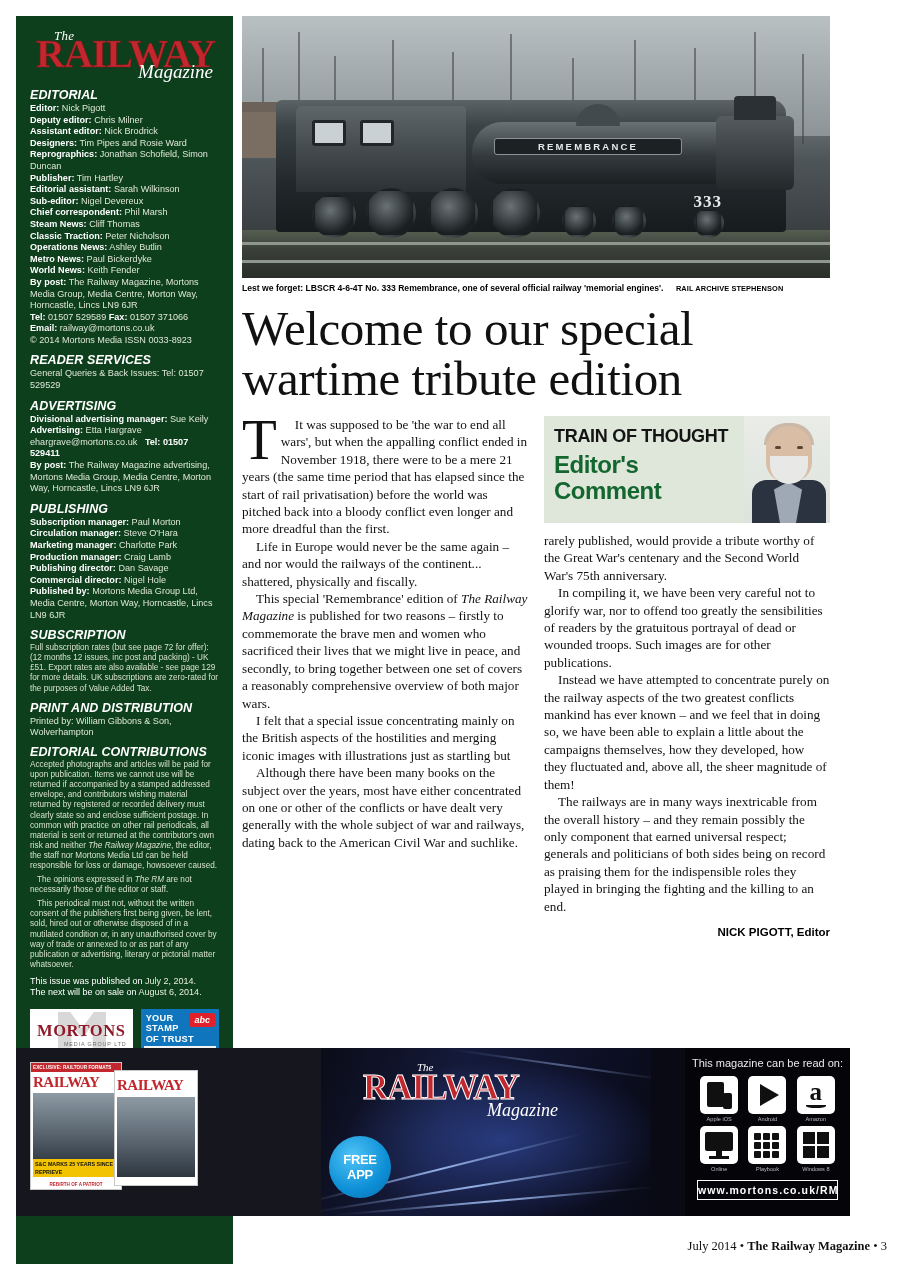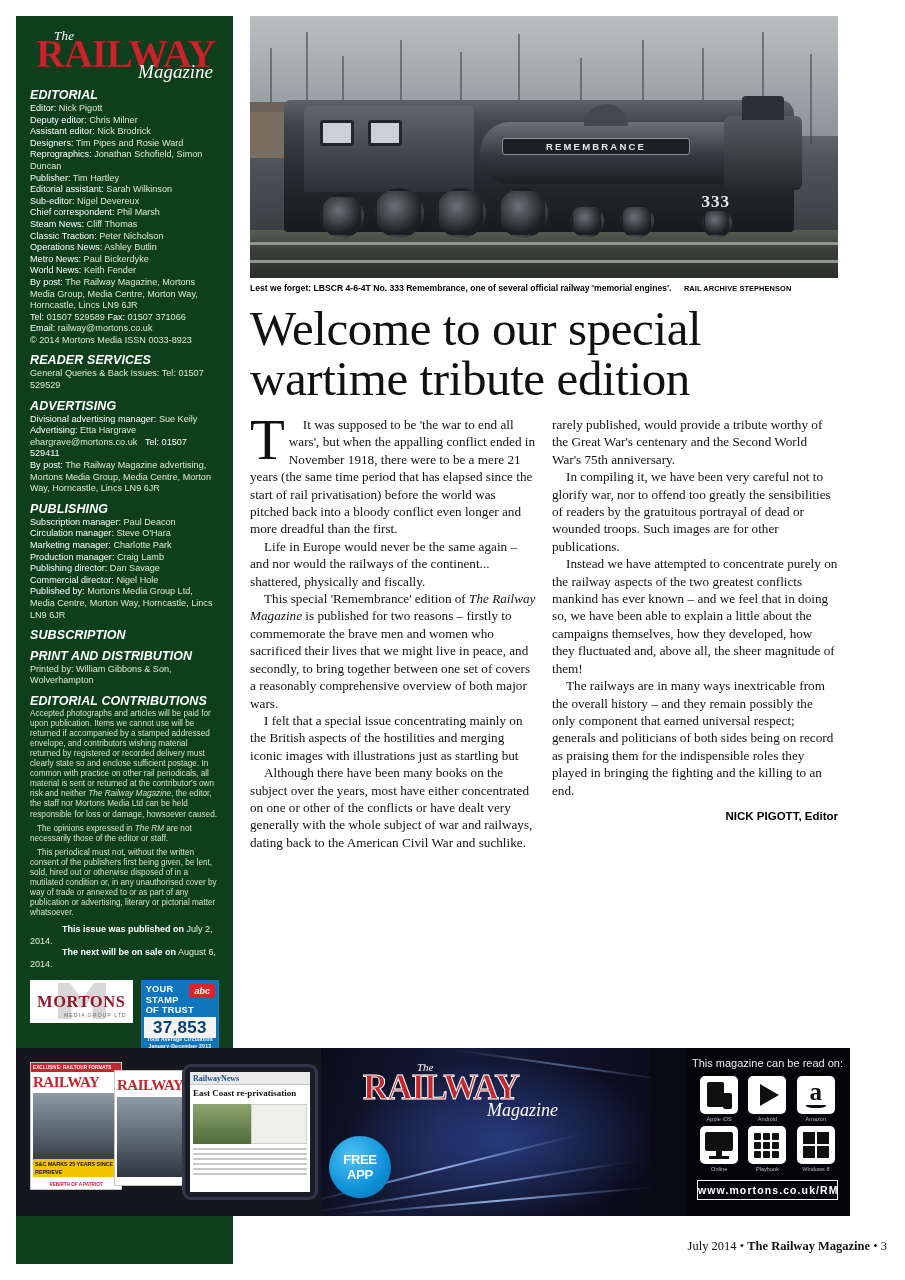--- a/index.html
+++ b/index.html
@@ -57,33 +57,33 @@
     margin: 7px 0 1px 0;
     text-transform: uppercase;
     font-style: italic;
   }
   .sec-head.first { margin-top: 2px; }
   .line {
     font-size: 9.1px;
     line-height: 11.6px;
     color: #dfe7d8;
   }
-  .line b { color: #ffffff; font-weight: normal; }
+  .line b { color: #ffffff; font-weight: bold; }
   .line.tight { line-height: 11.2px; }
   .para {
     font-size: 8.2px;
     line-height: 10.1px;
     color: #d7e0cf;
     margin-bottom: 4px;
     text-align: left;
   }
   .para.ind { text-indent: 7px; }
   .para i { font-style: italic; }
   .pubnote { font-size: 9px; line-height: 11.4px; color: #e7eede; margin-top: 6px; }
-  .pubnote b { font-weight: bold; color: #ffffff; margin-left: 32px; }
+  .pubnote b { font-weight: normal; color: #ffffff; }
 
   
   .logo-row { margin-top: 10px; display: flex; gap: 8px; align-items: flex-start; }
   .mortons-box {
     width: 110px; height: 43px; background: #ffffff; position: relative; overflow: hidden;
   }
   .mortons-m {
     position: absolute; left: 28px; top: 3px;
     width: 48px; height: 36px;
     background: #d8d8d8;
@@ -135,21 +135,21 @@
   }
   .recycle-ring:after {
     content: ""; position: absolute; right: -4px; top: 1px;
     border-left: 5px solid #7ab648; border-top: 4px solid transparent; border-bottom: 4px solid transparent;
   }
   .recycle-word { font-size: 14px; font-weight: bold; color: #7ab648; line-height: 15px; }
   .recycle-sub { font-size: 4.6px; line-height: 5.6px; color: #4f7a32; margin-top: 1px; }
 
   
   #main {
-    position: absolute; left: 250px; top: 16px;
+    position: absolute; left: 242px; top: 16px;
     width: 600px;
   }
   .photo {
     width: 588px; height: 262px;
     background: linear-gradient(#9aa3a6 0%, #7e878a 28%, #4e5558 55%, #2c3033 100%);
     position: relative; overflow: hidden;
   }
   .sky { position: absolute; left: 0; top: 0; right: 0; height: 120px;
     background: linear-gradient(#b9c0c2, #8d9497); }
   .trees { position: absolute; left: 0; top: 0; right: 0; height: 128px; opacity: .55; }
@@ -469,29 +469,30 @@
   <div class="sec-head">READER SERVICES</div>
   <div class="line">General Queries &amp; Back Issues: Tel: 01507 529529</div>
 
   <div class="sec-head">ADVERTISING</div>
   <div class="line"><b>Divisional advertising manager:</b><span> Sue Keily</span></div>
   <div class="line"><b>Advertising:</b><span> Etta Hargrave</span></div>
   <div class="line"><span>ehargrave@mortons.co.uk</span>&nbsp;&nbsp;&nbsp;<b>Tel: 01507 529411</b></div>
   <div class="line"><b>By post:</b><span> The Railway Magazine advertising, Mortons Media Group, Media Centre, Morton Way, Horncastle, Lincs LN9 6JR</span></div>
 
   <div class="sec-head">PUBLISHING</div>
-  <div class="line"><b>Subscription manager:</b><span> Paul Deacon</span></div>
+  <div class="line"><b>Subscription manager:</b><span> Paul Morton</span></div>
   <div class="line"><b>Circulation manager:</b><span> Steve O'Hara</span></div>
   <div class="line"><b>Marketing manager:</b><span> Charlotte Park</span></div>
   <div class="line"><b>Production manager:</b><span> Craig Lamb</span></div>
   <div class="line"><b>Publishing director:</b><span> Dan Savage</span></div>
   <div class="line"><b>Commercial director:</b><span> Nigel Hole</span></div>
   <div class="line"><b>Published by:</b><span> Mortons Media Group Ltd, Media Centre, Morton Way, Horncastle, Lincs LN9 6JR</span></div>
 
   <div class="sec-head">SUBSCRIPTION</div>
+  <div class="para">Full subscription rates (but see page 72 for offer): (12 months 12 issues, inc post and packing) - UK £51. Export rates are also available - see page 129 for more details. UK subscriptions are zero-rated for the purposes of Value Added Tax.</div>
 
   <div class="sec-head">PRINT AND DISTRIBUTION</div>
   <div class="line tight">Printed by: William Gibbons &amp; Son, Wolverhampton</div>
 
   <div class="sec-head">EDITORIAL CONTRIBUTIONS</div>
   <div class="para"><span>Accepted photographs and articles will be paid for upon publication. Items we cannot use will be returned if accompanied by a stamped addressed envelope, and contributors wishing material returned by registered or recorded delivery must clearly state so and enclose sufficient postage. In common with practice on other rail periodicals, all material is sent or returned at the contributor's own risk and neither </span><i>The Railway Magazine</i><span>, the editor, the staff nor Mortons Media Ltd can be held responsible for loss or damage, howsoever caused.</span></div>
   <div class="para ind"><span>The opinions expressed in </span><i>The RM</i><span> are not necessarily those of the editor or staff.</span></div>
   <div class="para ind">This periodical must not, without the written consent of the publishers first being given, be lent, sold, hired out or otherwise disposed of in a mutilated condition or, in any unauthorised cover by way of trade or annexed to or as part of any publication or advertising, literary or pictorial matter whatsoever.</div>
 
   <div class="pubnote"><b>This issue was published on</b><span> July 2, 2014.</span></div>
@@ -584,20 +585,36 @@
         <p class="dropcap-p"><span class="dropcap">T</span></p>
         <p>It was supposed to be 'the war to end all wars', but when the appalling conflict ended in November 1918, there were to be a mere 21 years (the same time period that has elapsed since the start of rail privatisation) before the world was pitched back into a bloody conflict even longer and more dreadful than the first.</p>
         <p>Life in Europe would never be the same again – and nor would the railways of the continent... shattered, physically and fiscally.</p>
         <p><span>This special 'Remembrance' edition of </span><i>The Railway Magazine</i><span> is published for two reasons – firstly to commemorate the brave men and women who sacrificed their lives that we might live in peace, and secondly, to bring together between one set of covers a reasonably comprehensive overview of both major wars.</span></p>
         <p>I felt that a special issue concentrating mainly on the British aspects of the hostilities and merging iconic images with illustrations just as startling but</p>
         <p>Although there have been many books on the subject over the years, most have either concentrated on one or other of the conflicts or have dealt very generally with the whole subject of war and railways, dating back to the American Civil War and suchlike.</p>
       </div>
     </div>
 
     <div class="col">
+      <div class="tot">
+        <div class="tot-head">TRAIN OF THOUGHT</div>
+        <div class="tot-sub">
+          <div>Editor's</div>
+          <div>Comment</div>
+        </div>
+        <div class="tot-photo">
+          <div class="ed-body"></div>
+          <div class="ed-shirt"></div>
+          <div class="ed-hair"></div>
+          <div class="ed-head"></div>
+          <div class="ed-eye" style="left:31px"></div>
+          <div class="ed-eye" style="left:53px"></div>
+          <div class="ed-beard"></div>
+        </div>
+      </div>
 
       <div class="bodytext">
         <p class="noind">rarely published, would provide a tribute worthy of the Great War's centenary and the Second World War's 75th anniversary.</p>
         <p>In compiling it, we have been very careful not to glorify war, nor to offend too greatly the sensibilities of readers by the gratuitous portrayal of dead or wounded troops. Such images are for other publications.</p>
         <p>Instead we have attempted to concentrate purely on the railway aspects of the two greatest conflicts mankind has ever known – and we feel that in doing so, we have been able to explain a little about the campaigns themselves, how they developed, how they fluctuated and, above all, the sheer magnitude of them!</p>
         <p>The railways are in many ways inextricable from the overall history – and they remain possibly the only component that earned universal respect; generals and politicians of both sides being on record as praising them for the indispensible roles they played in bringing the fighting and the killing to an end.</p>
       </div>
       <div class="signoff">NICK PIGOTT, Editor</div>
     </div>
   </div>
@@ -611,36 +628,20 @@
       <div class="ad-cov-title">RAILWAY</div>
       <div class="ad-cov-img"></div>
       <div class="ad-cov-strap">S&amp;C MARKS 25 YEARS SINCE REPRIEVE</div>
       <div class="ad-cov-foot">REBIRTH OF A PATRIOT</div>
     </div>
     <div class="ad-cov" style="left:98px;top:22px;width:84px;height:116px;">
       <div class="ad-cov-title" style="top:6px">RAILWAY</div>
       <div class="ad-cov-img" style="top:26px;bottom:8px"></div>
     </div>
 
-    <div class="ad-tablet">
-      <div class="ad-tab-screen">
-        <div class="ad-tab-head">RailwayNews</div>
-        <div class="ad-tab-hl">East Coast re-privatisation</div>
-        <div class="ad-tab-img"></div>
-        <div class="ad-tab-map"></div>
-        <div class="ad-tab-lines">
-          <div class="tl"></div>
-            <div class="tl"></div>
-            <div class="tl"></div>
-          <div class="tl"></div>
-            <div class="tl"></div>
-            <div class="tl"></div>
-        </div>
-      </div>
-    </div>
   </div>
 
   <div class="ad-centre">
     <div class="swoosh" style="left:-30px;top:120px;width:300px;transform:rotate(-14deg)"></div>
     <div class="swoosh" style="left:-20px;top:138px;width:340px;transform:rotate(-9deg)"></div>
     <div class="swoosh" style="left:10px;top:152px;width:330px;transform:rotate(-5deg)"></div>
     <div class="swoosh" style="left:120px;top:16px;width:240px;transform:rotate(8deg);opacity:.5"></div>
     <div class="ad-the">The</div>
     <div class="ad-railway">RAILWAY</div>
     <div class="ad-magazine">Magazine</div>

